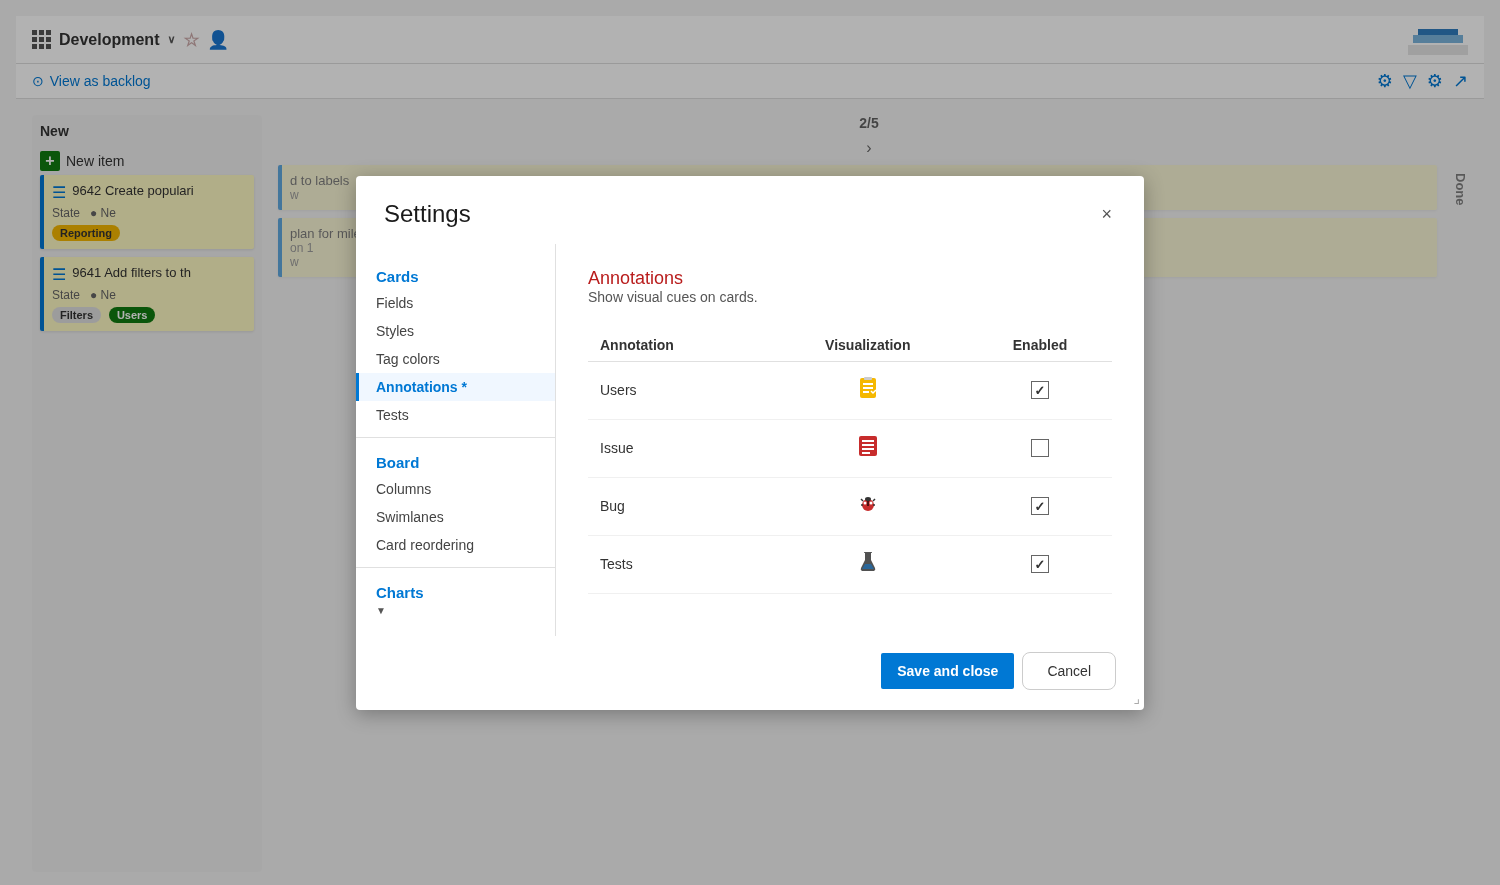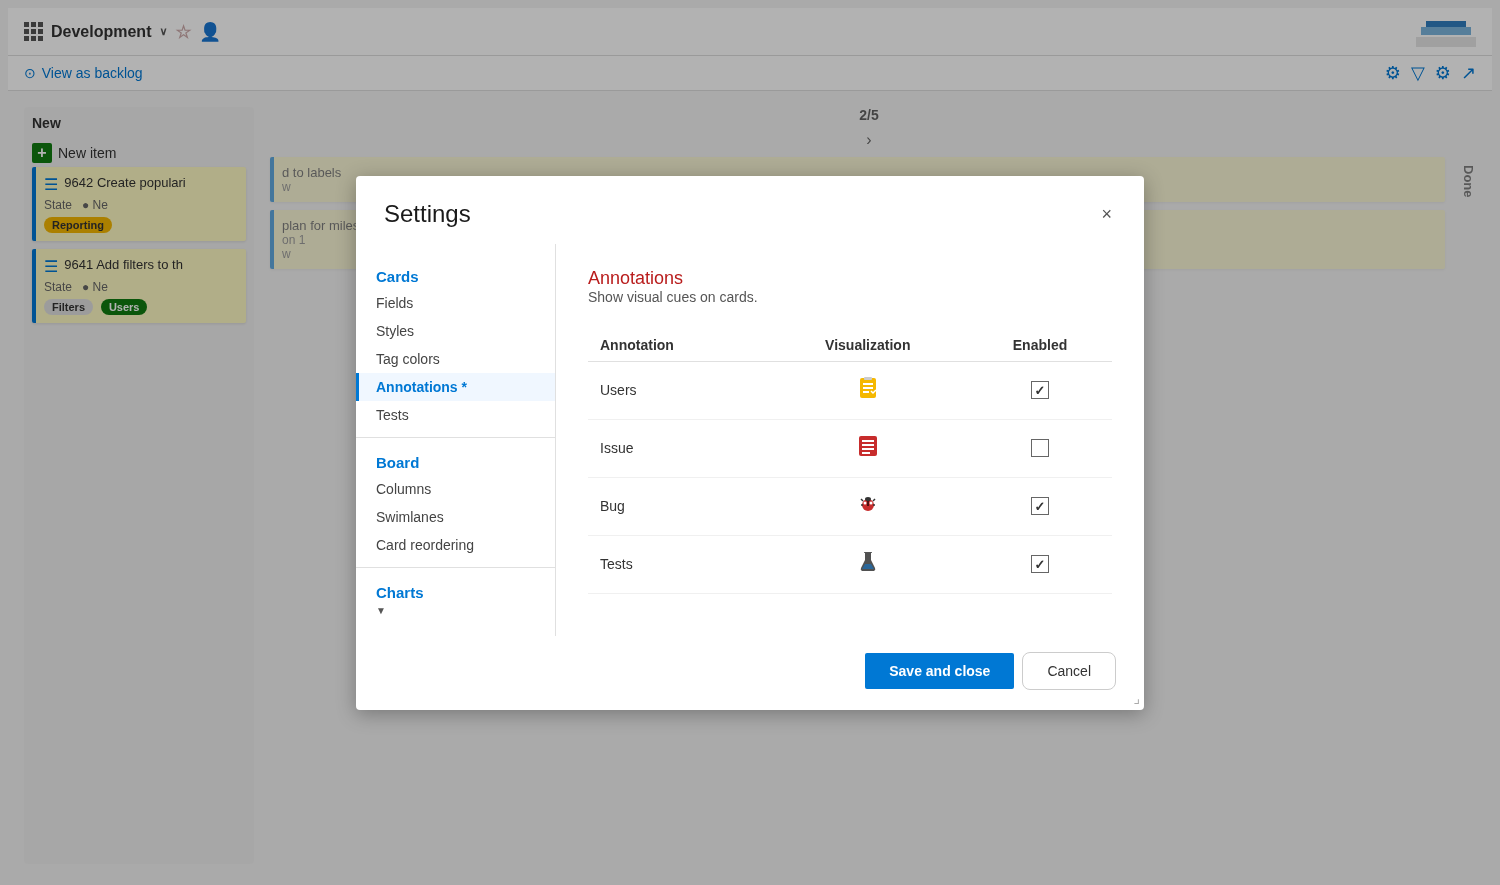--- a/index.html
+++ b/index.html
@@ -11,21 +11,21 @@
       height: 885px;
       overflow: hidden;
       position: relative;
     }
 
     
     .bg-content {
       position: absolute;
       top: 0; left: 0; right: 0; bottom: 0;
       background: #f4f4f4;
-      padding: 8px;
+      padding: 16px;
     }
 
     .top-bar {
       display: flex;
       align-items: center;
       padding: 8px 16px;
       background: #fff;
       border-bottom: 1px solid #ddd;
       height: 48px;
     }
@@ -367,21 +367,21 @@
       align-items: center;
       padding: 16px 28px 20px 28px;
       gap: 8px;
       border-top: none;
     }
 
     .btn-primary {
       background: #0078d4;
       color: #fff;
       border: none;
-      padding: 10px 24px;
+      padding: 10px 16px;
       font-size: 14px;
       font-weight: 600;
       cursor: pointer;
       border-radius: 2px;
     }
 
     .btn-secondary {
       background: #fff;
       color: #333;
       border: 1.5px solid #ccc;

